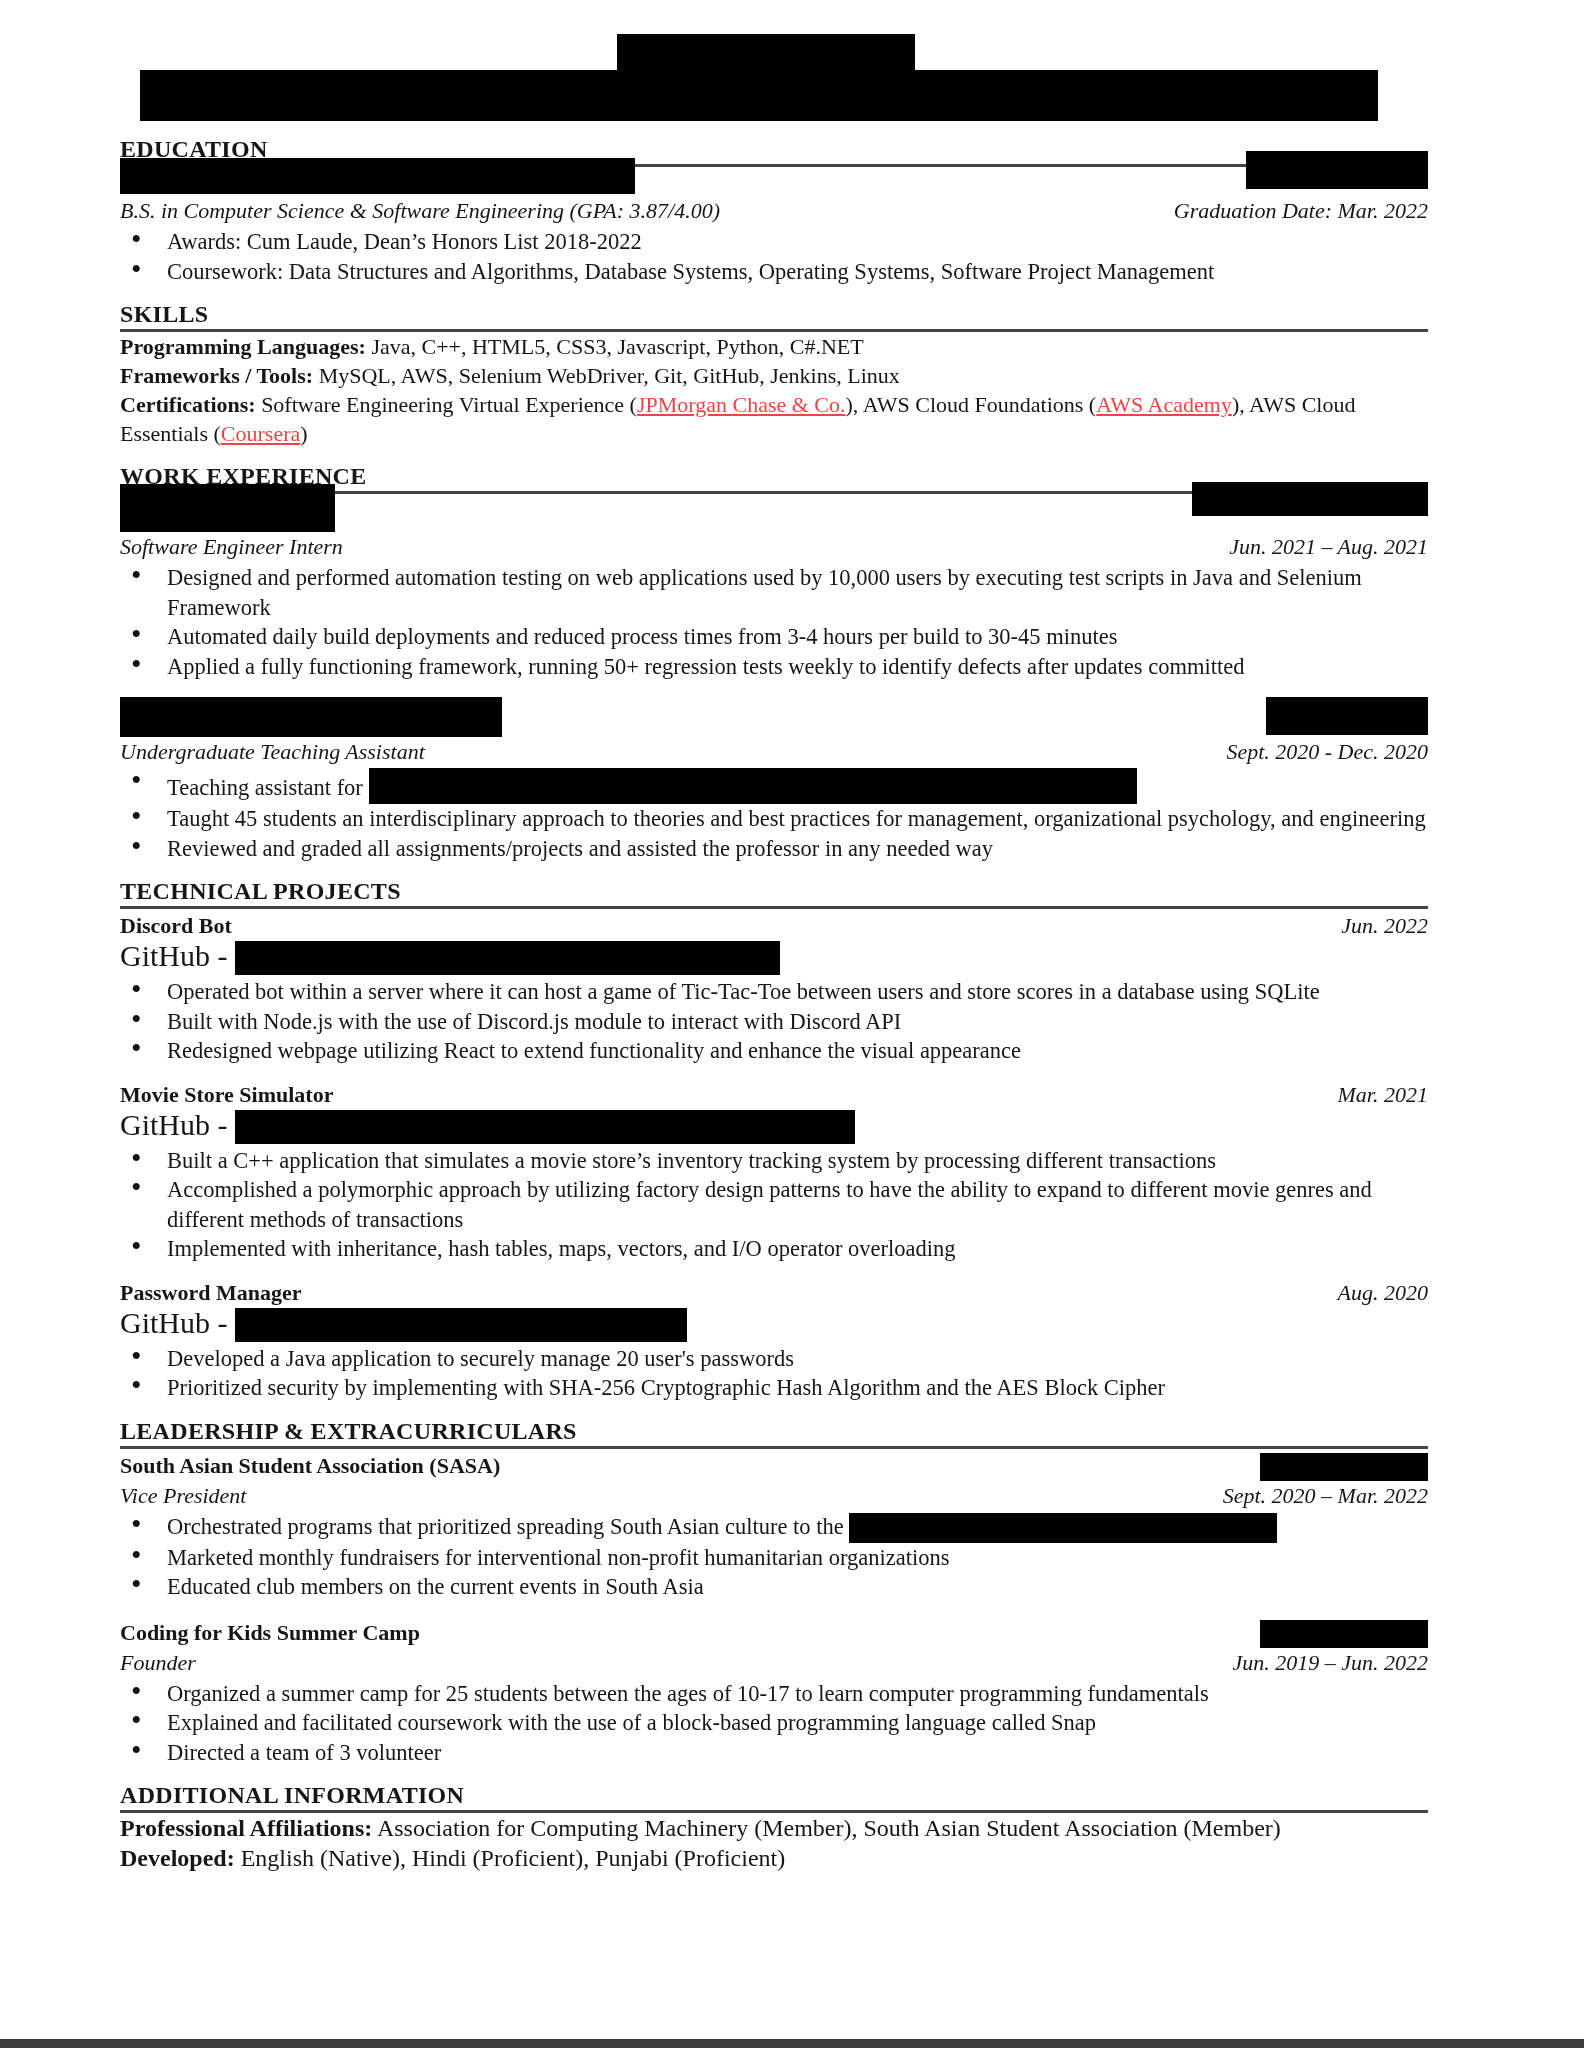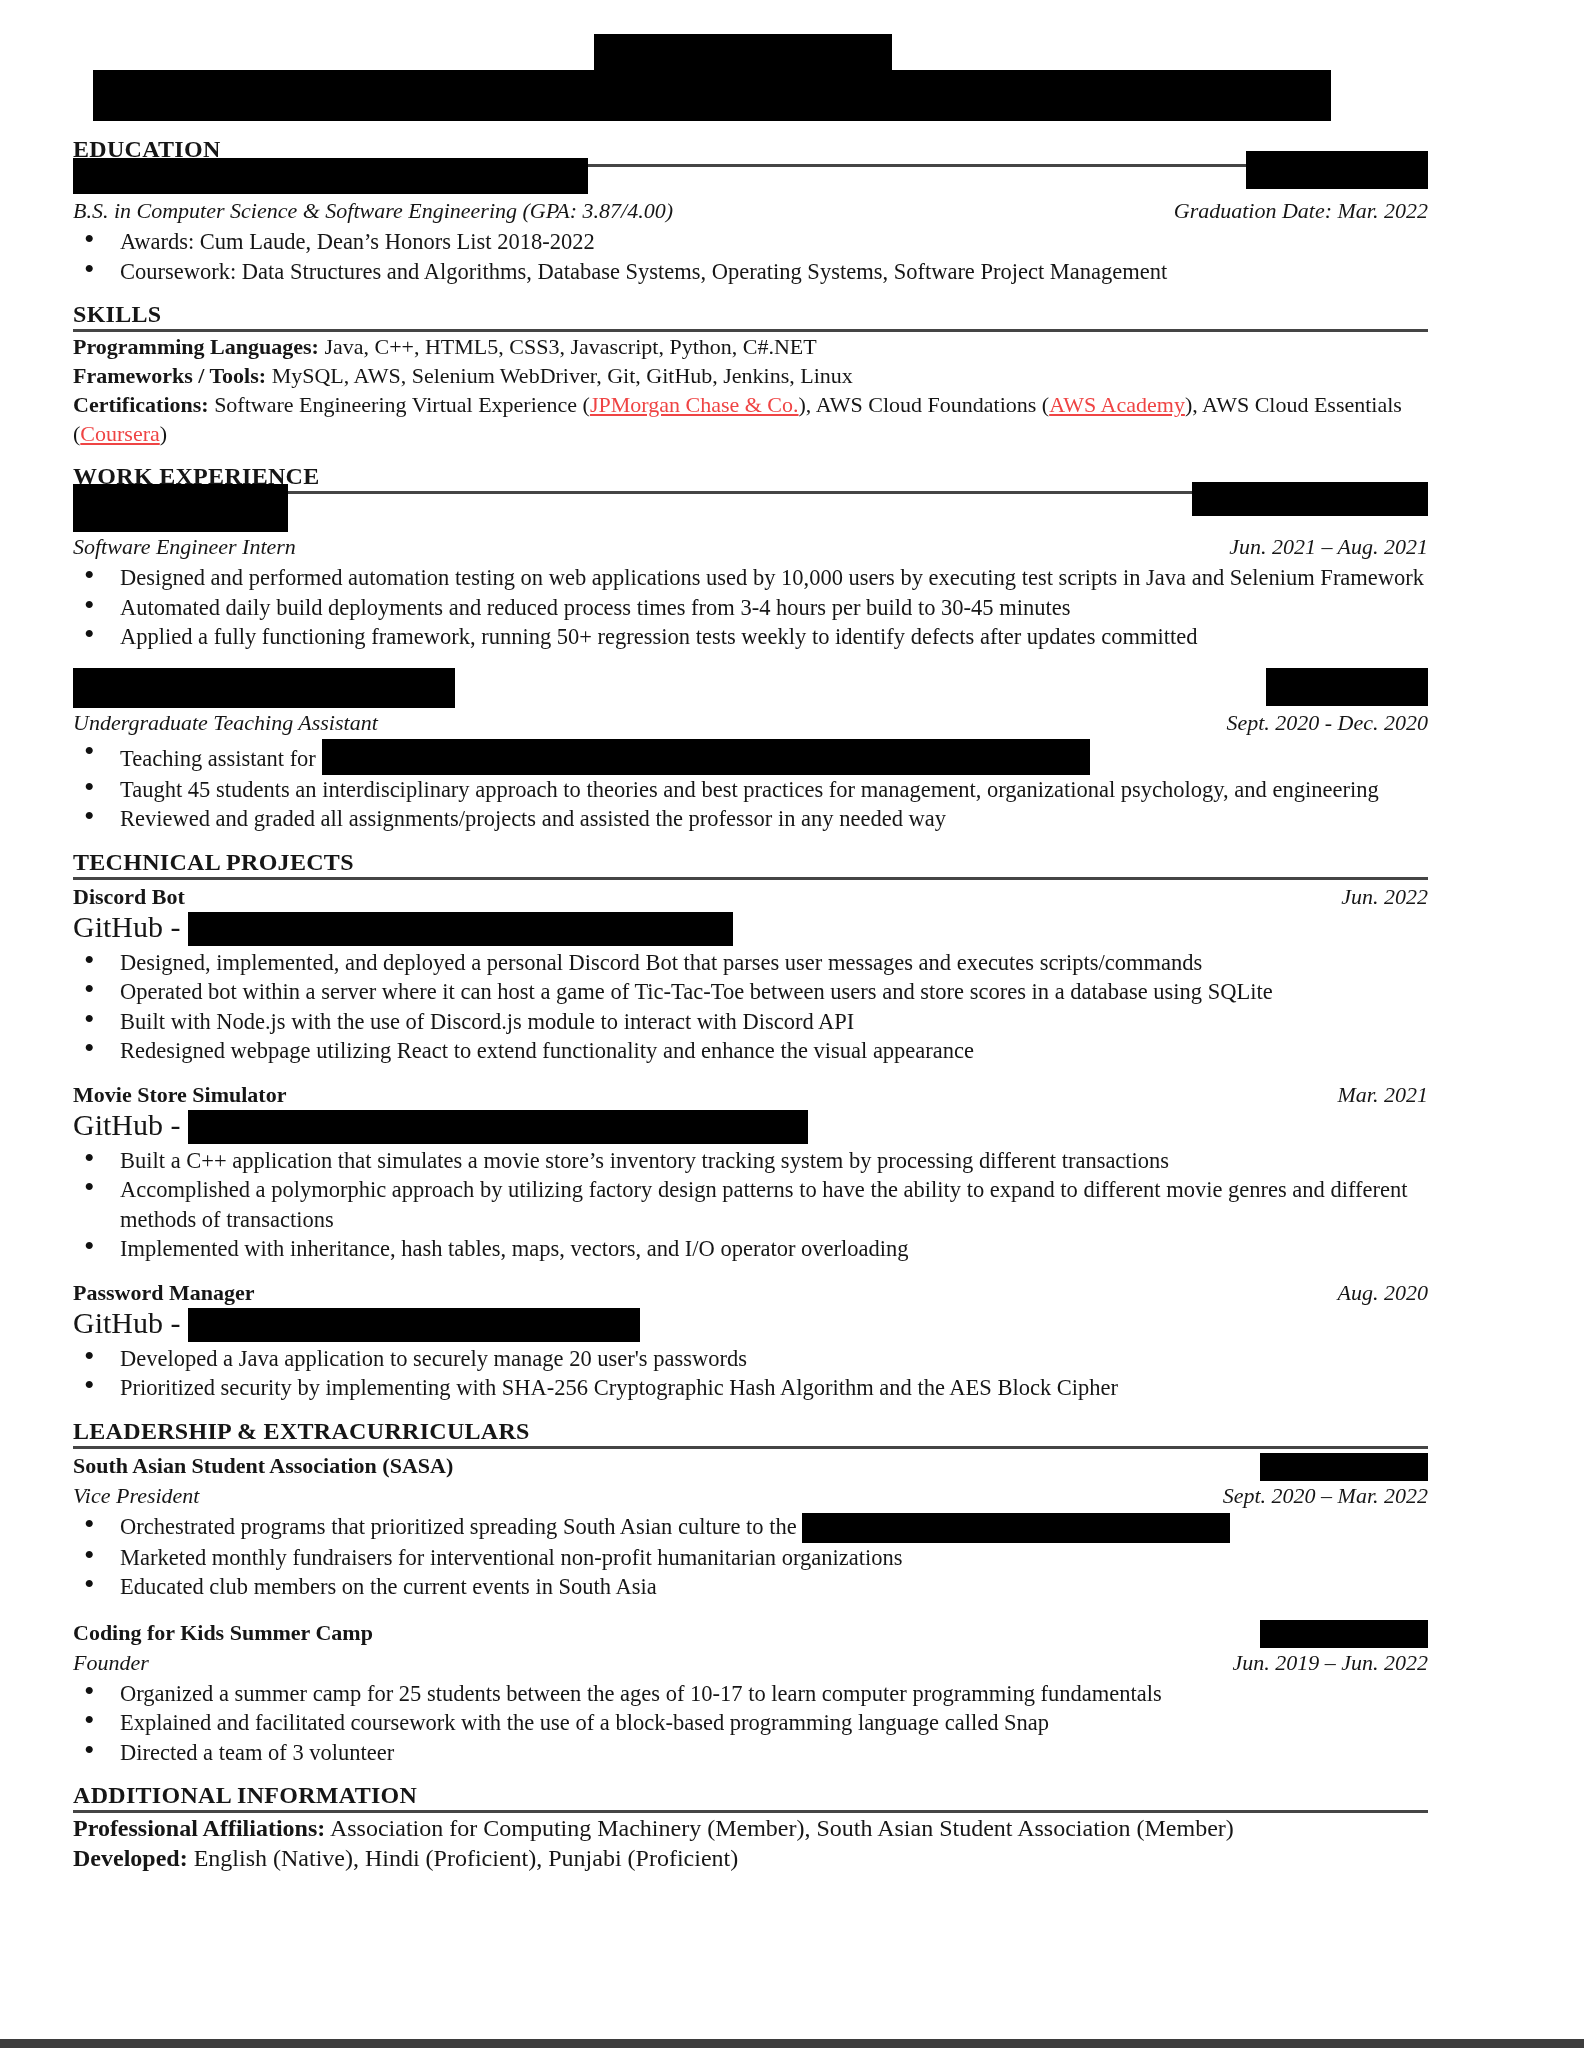--- a/index.html
+++ b/index.html
@@ -3,21 +3,21 @@
 <meta charset="utf-8">
 <style>
   * { margin:0; padding:0; box-sizing:border-box; }
   html,body { background:#ffffff; }
   body {
     width:1584px; height:2048px; position:relative;
     font-family:"Liberation Serif", serif;
     color:#161616;
     overflow:hidden;
   }
-  .page { position:absolute; inset:0; padding:34px 156px 0 73px; }
+  .page { position:absolute; inset:0; padding:34px 156px 0 120px; }
 
   
   .redact { background:#000; }
   .redact.block { display:block; }
   .redact.inline { display:inline-block; vertical-align:-9px; }
 
   
   h2.section {
     font-size:24px; font-weight:bold; letter-spacing:.3px;
     border-bottom:3px solid #454545; padding-bottom:1px;
@@ -142,21 +142,20 @@
 
   <h2 class="section">TECHNICAL PROJECTS</h2>
 
   <div class="proj proj-first">
     <div class="row">
       <span class="txt b">Discord Bot</span>
       <span class="txt it">Jun. 2022</span>
     </div>
     <div class="gh-line"><span>GitHub -</span> <span class="redact inline gh-redact-1"></span></div>
     <ul class="bullets">
-      <li>Designed, implemented, and deployed a personal Discord Bot that parses user messages and executes scripts/commands</li>
       <li>Operated bot within a server where it can host a game of Tic-Tac-Toe between users and store scores in a database using SQLite</li>
       <li>Built with Node.js with the use of Discord.js module to interact with Discord API</li>
       <li>Redesigned webpage utilizing React to extend functionality and enhance the visual appearance</li>
     </ul>
   </div>
 
   <div class="proj">
     <div class="row">
       <span class="txt b">Movie Store Simulator</span>
       <span class="txt it">Mar. 2021</span>

